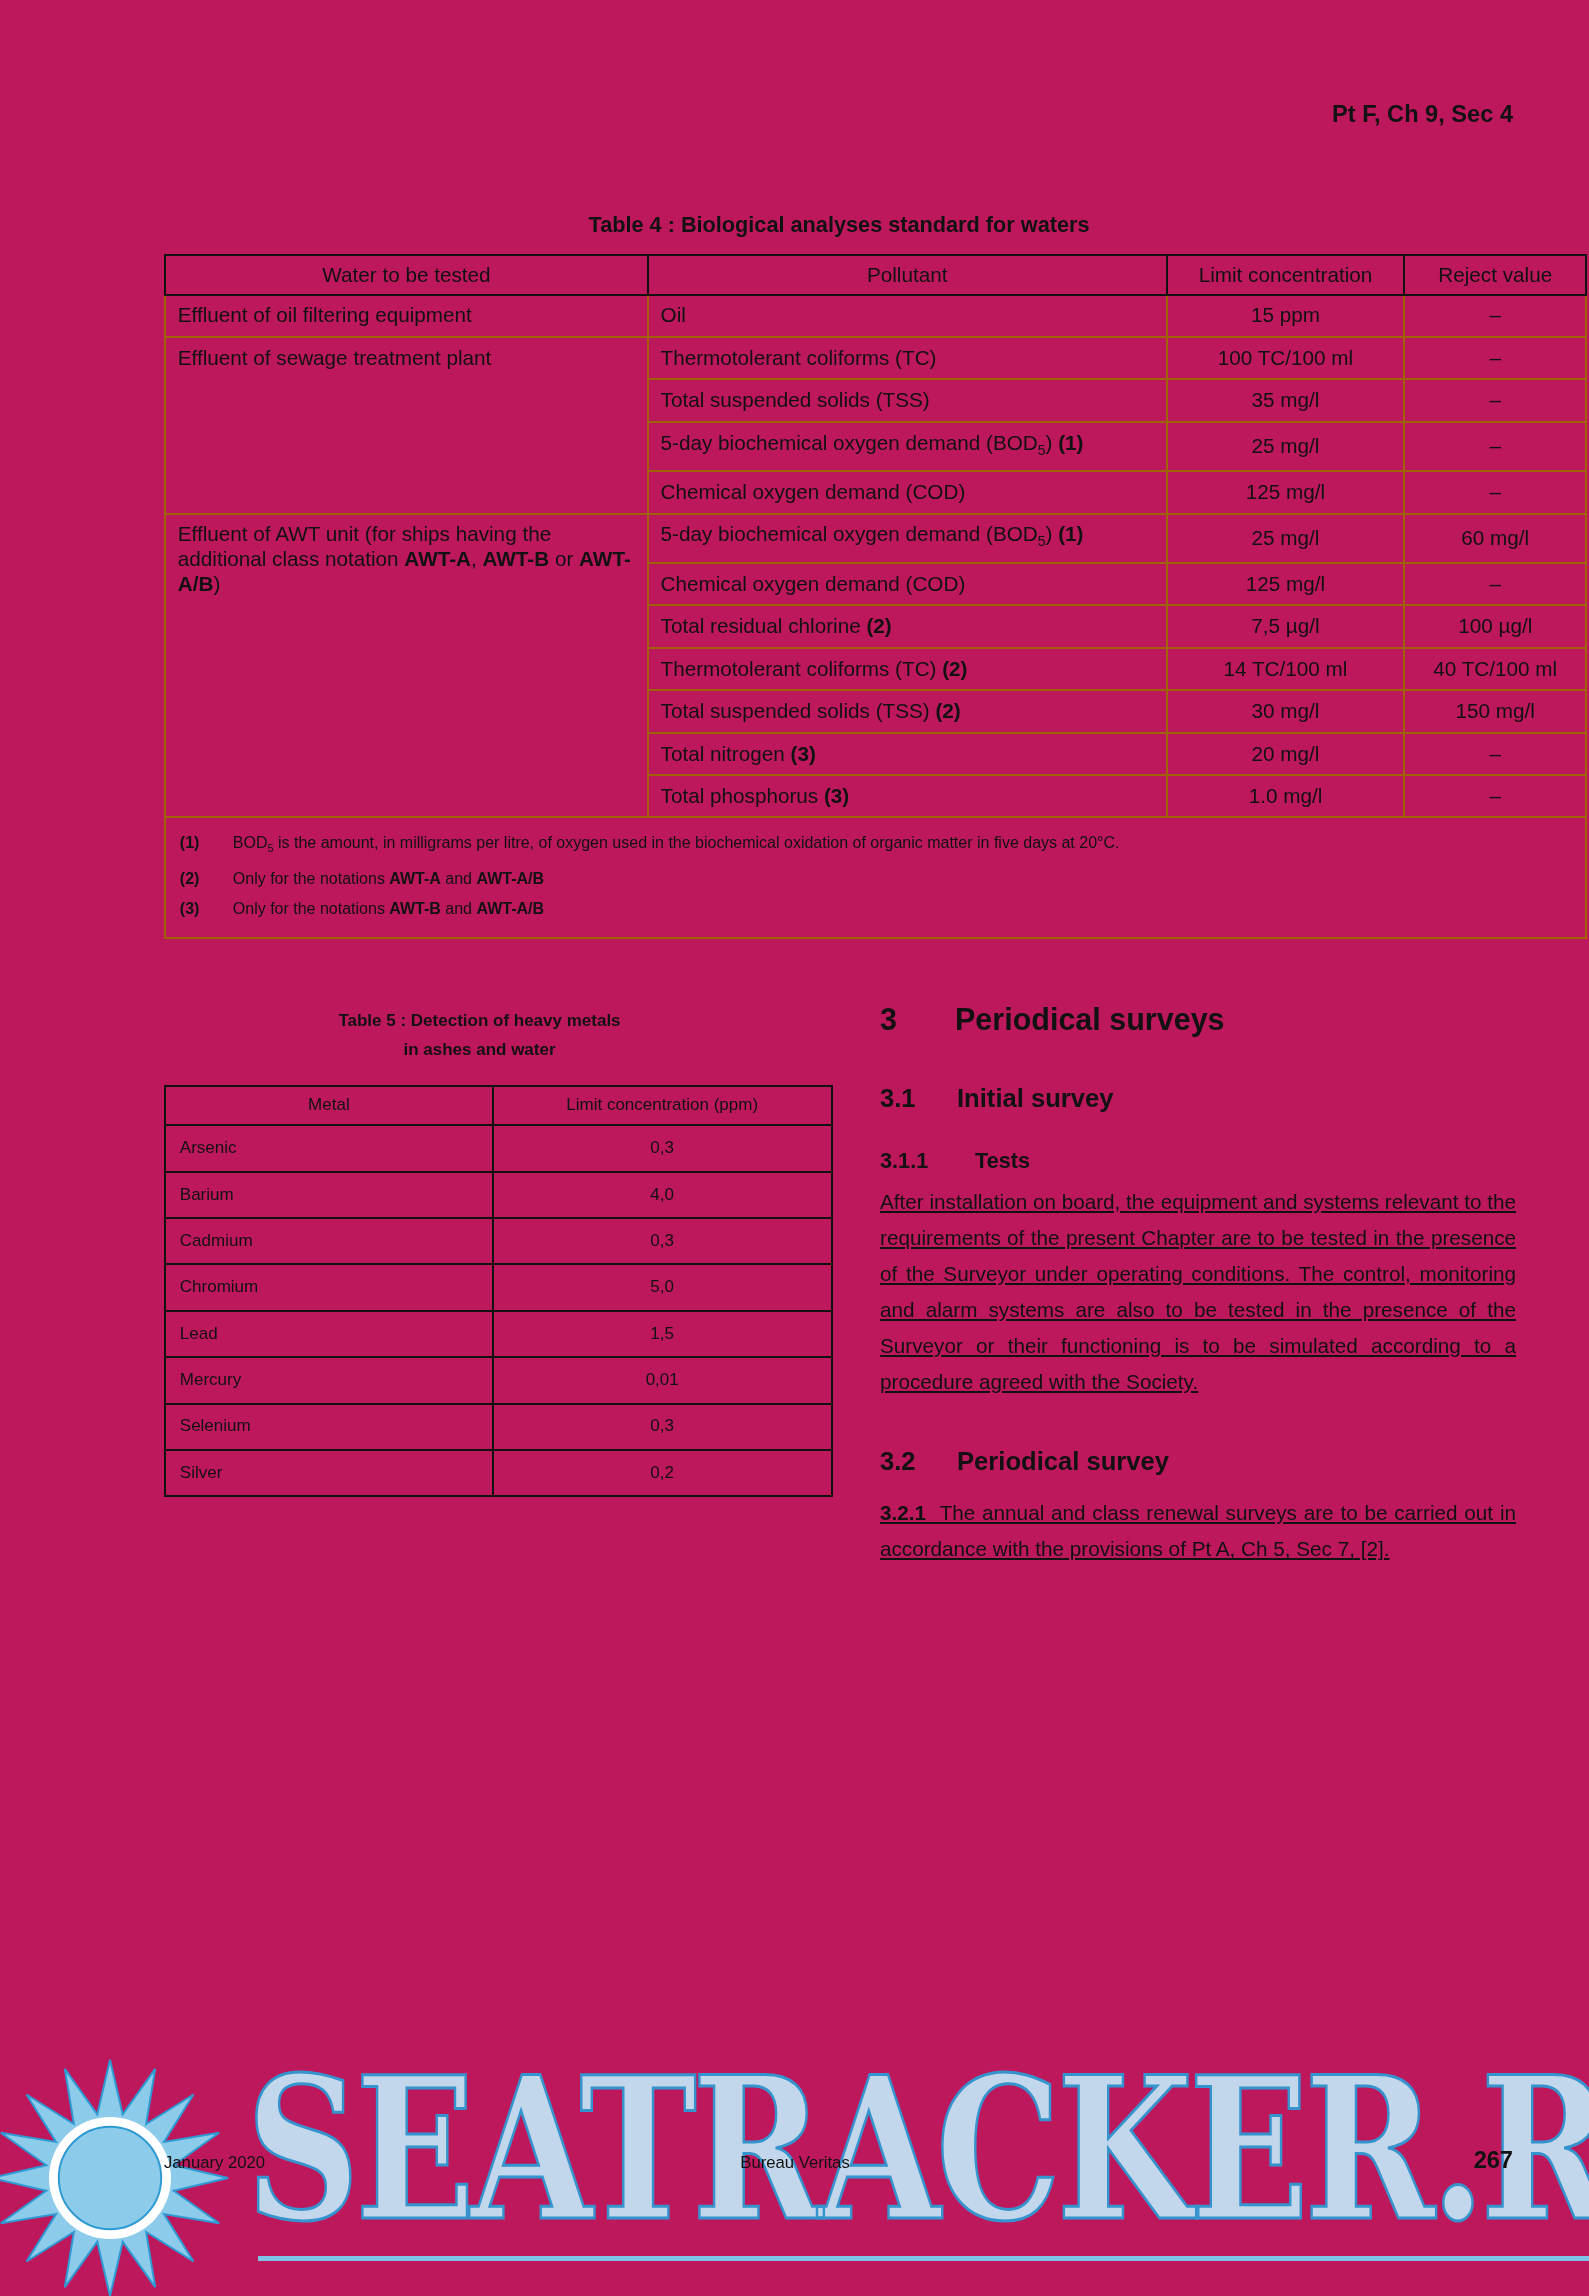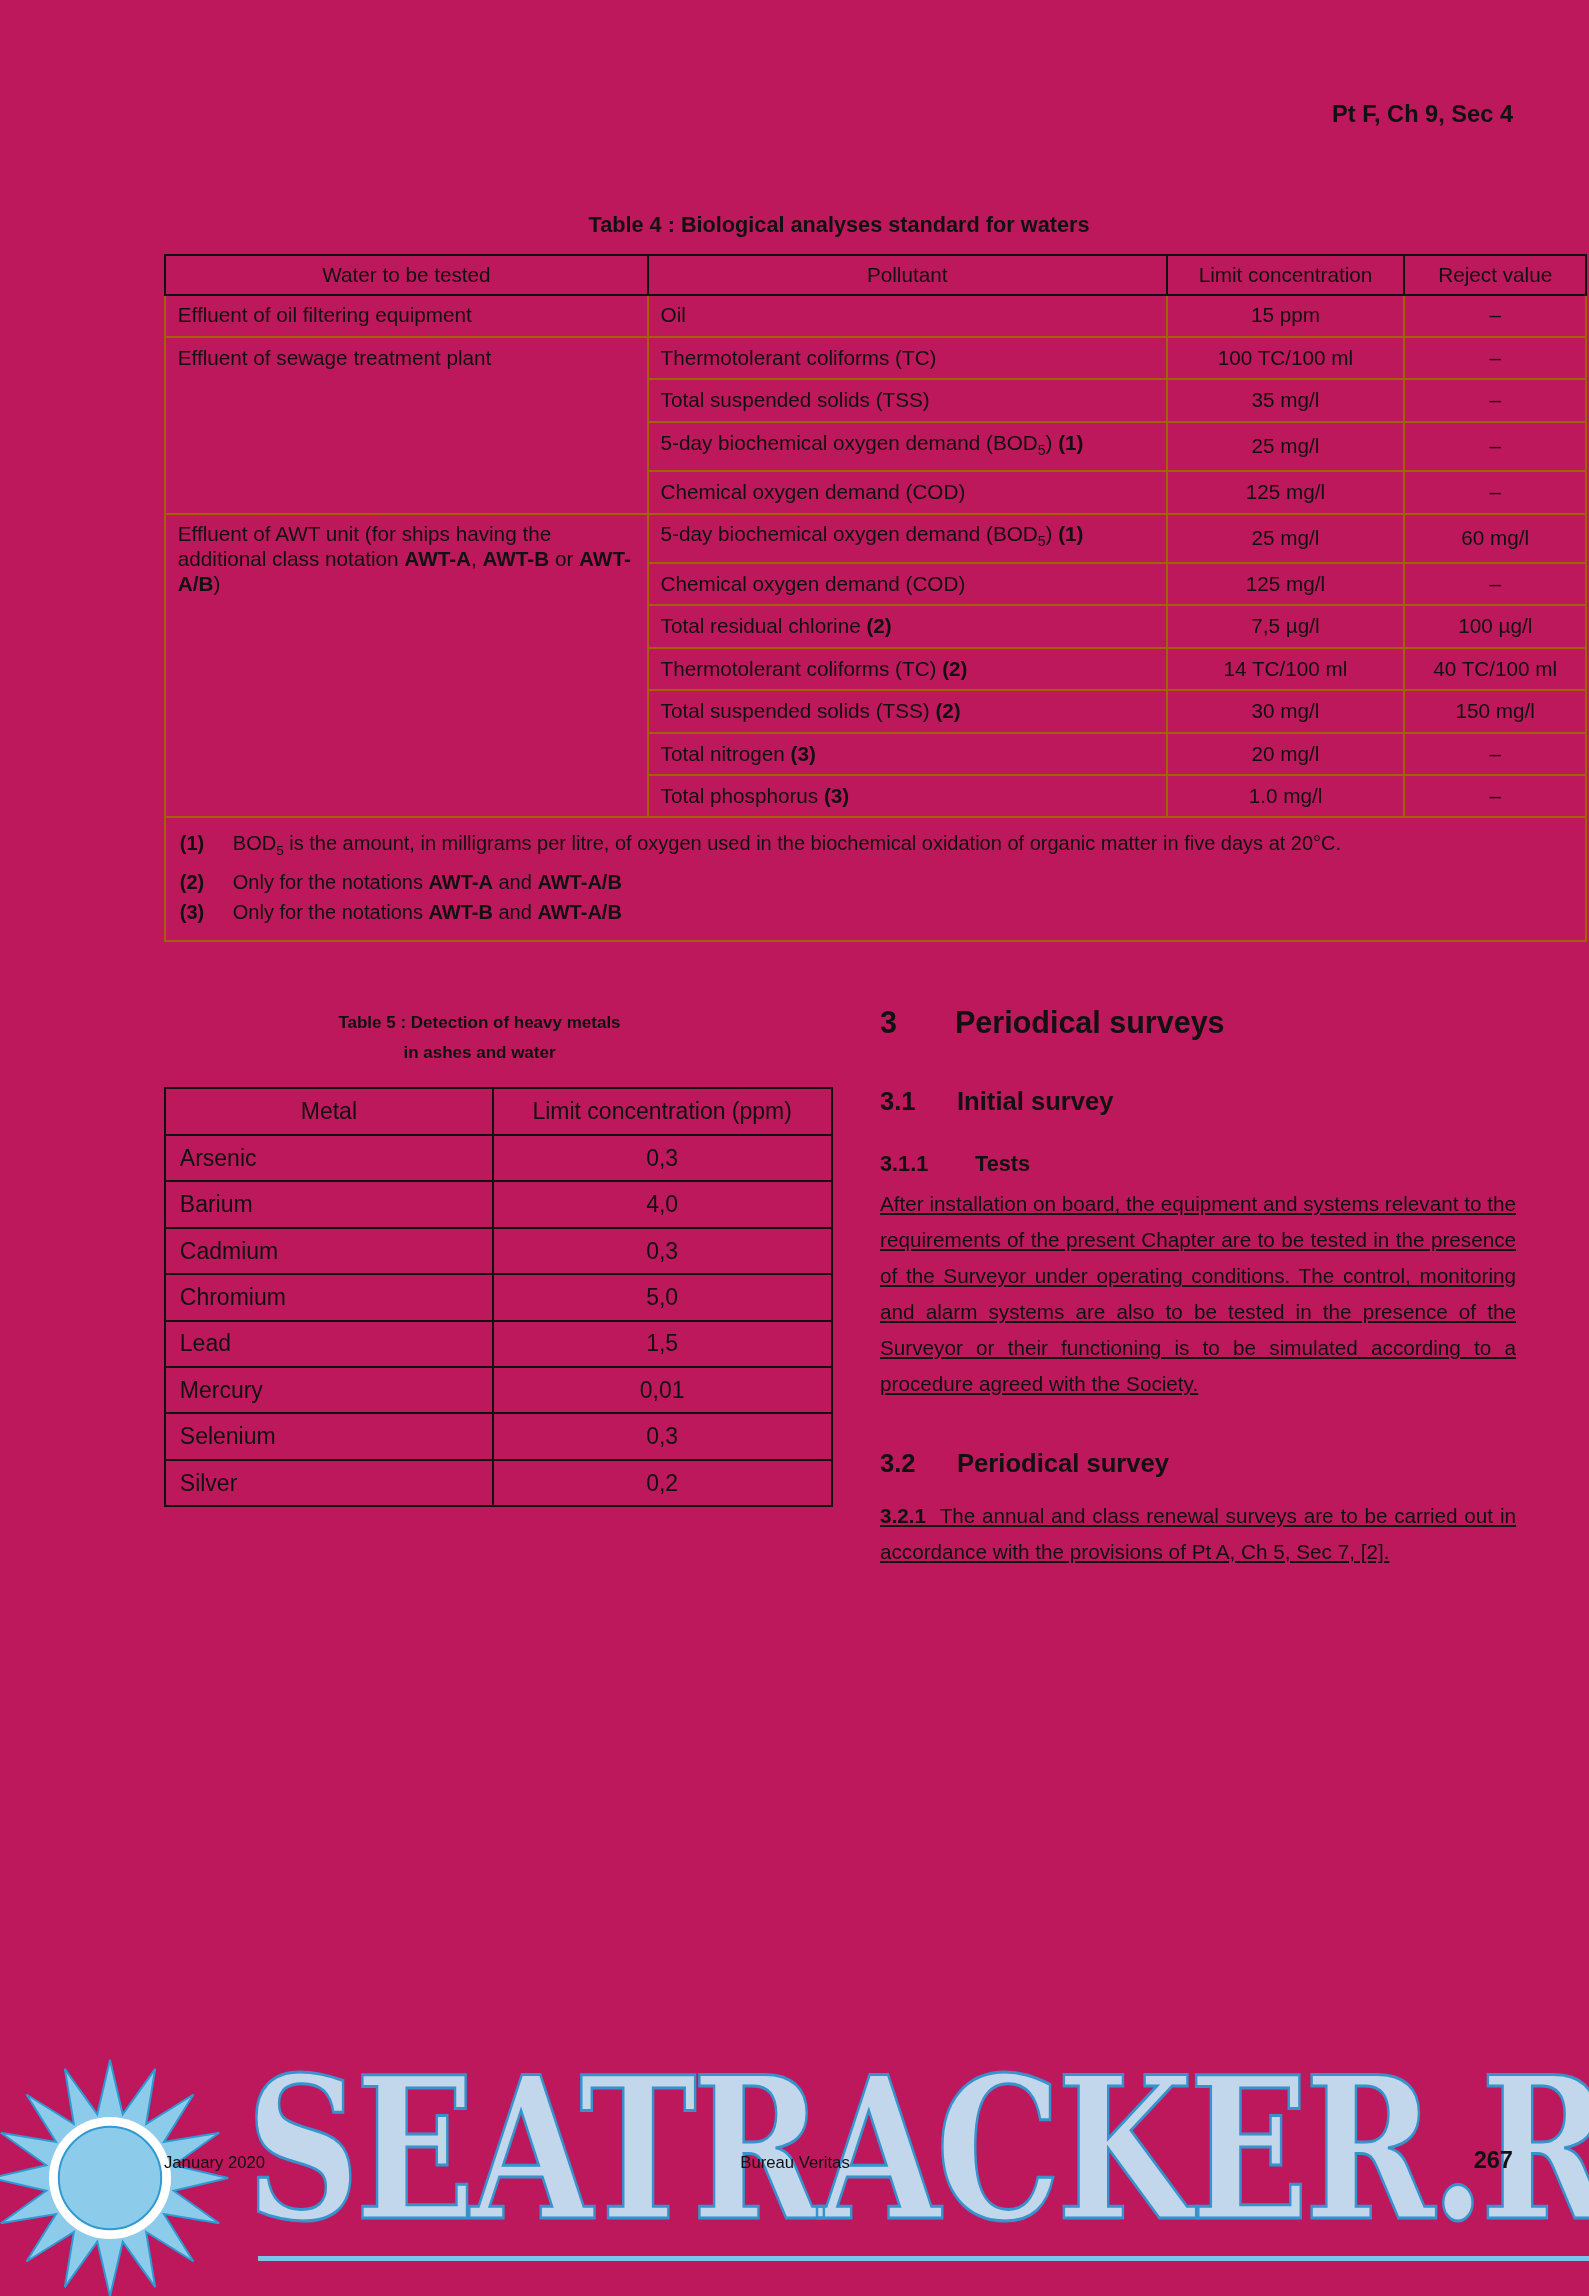--- a/index.html
+++ b/index.html
@@ -12,29 +12,29 @@
   
   .t4-title{width:1350px;margin:212px 0 15.8px 0;text-align:center;font-weight:bold;font-size:21.7px;}
   table{border-collapse:collapse;}
   .t4{width:1350px;font-size:20.7px;table-layout:fixed;border-radius:7px;}
   .t4 th{border:2px solid #111;font-weight:normal;padding:6.9px 7.9px;text-align:center;}
   .t4 td{border:2px solid #a16207;padding:7.9px 11.8px;line-height:24.6px;vertical-align:middle;}
   .t4 td.water{vertical-align:top;}
   .t4 td.num{text-align:center;}
   .w1{width:465px}.w2{width:501px}.w3{width:220px}.w4{width:164px}
   .t4 td.notes{padding:9.9px 13.8px 11.8px 13.8px;}
-  .note{line-height:30.5px;font-size:20px;}
+  .note{line-height:30.5px;font-size:16px;}
   .nmark{display:inline-block;width:53px;font-weight:bold;}
   sub{font-size:0.68em;}
   
   .lower{display:flex;margin-top:63px;}
   .leftcol{width:631px;flex:0 0 auto;}
   .rightcol{width:636px;margin-left:85px;flex:0 0 auto;}
   .t5-title{width:631px;text-align:center;font-weight:bold;font-size:17px;line-height:29.6px;margin:3.9px 0 19.7px 0;}
-  .t5{width:631px;font-size:23px;table-layout:fixed;}
+  .t5{width:631px;font-size:17px;table-layout:fixed;}
   .t5 th{border:2px solid #111;font-weight:normal;padding:8.9px 7.9px;text-align:center;}
   .t5 td{border:2px solid #111;padding:9.9px 13.8px;line-height:24.6px;}
   .t5 td.val{text-align:center;}
   .c1{width:310px}.c2{width:321px}
   
   .h-big{font-size:30.5px;font-weight:bold;margin:0;}
   .hnum1{display:inline-block;min-width:75px;}
   .h-mid{font-size:25.6px;font-weight:bold;margin:47px 0 0 0;}
   .hnum2{display:inline-block;min-width:77px;}
   .h-small{font-size:21.7px;font-weight:bold;margin:35px 0 9.9px 0;}

